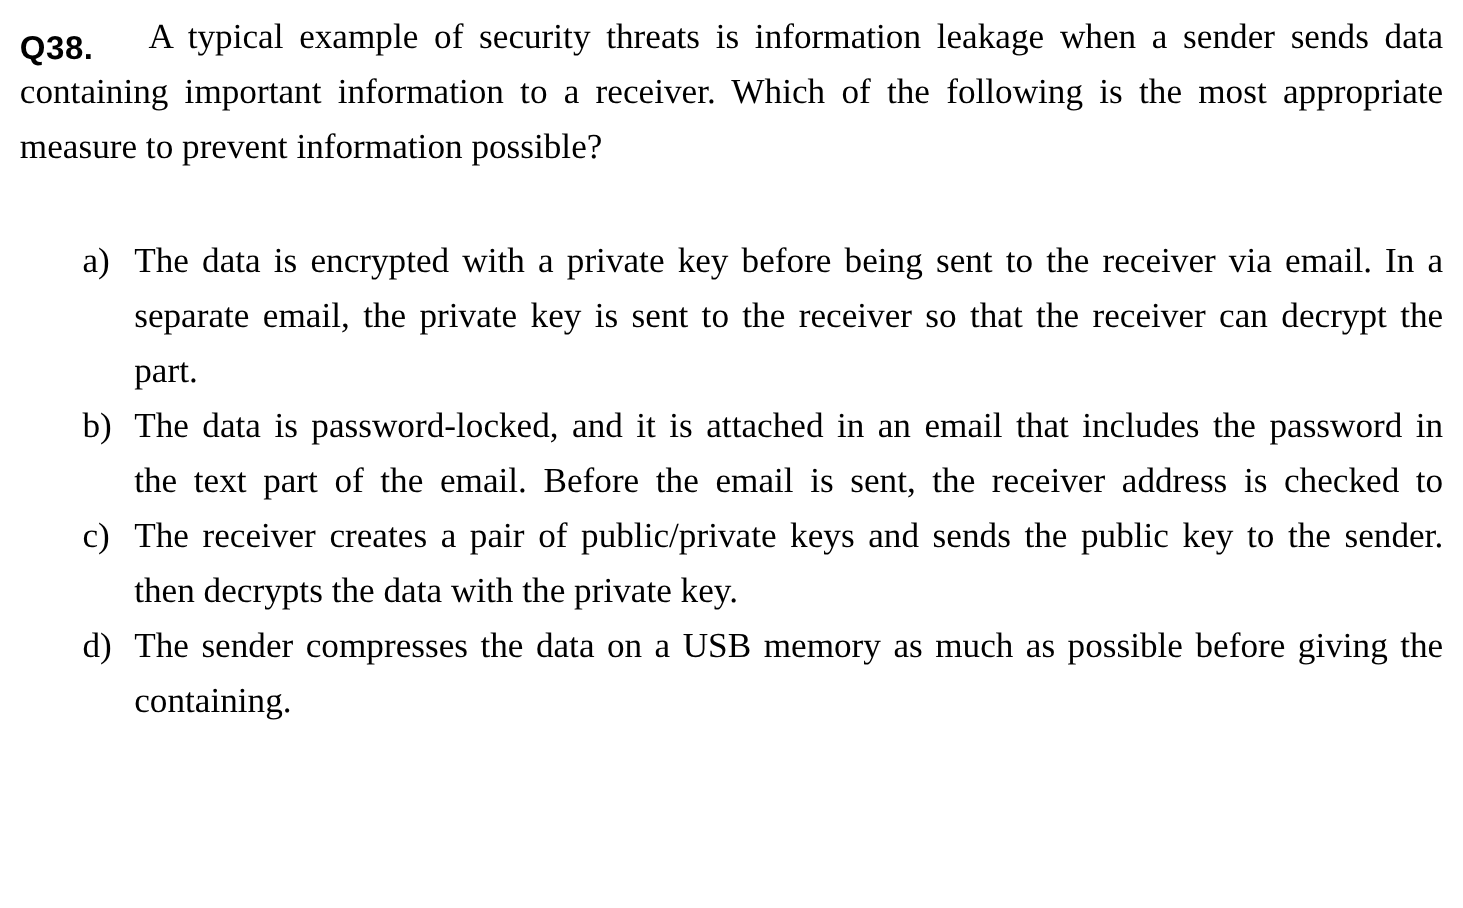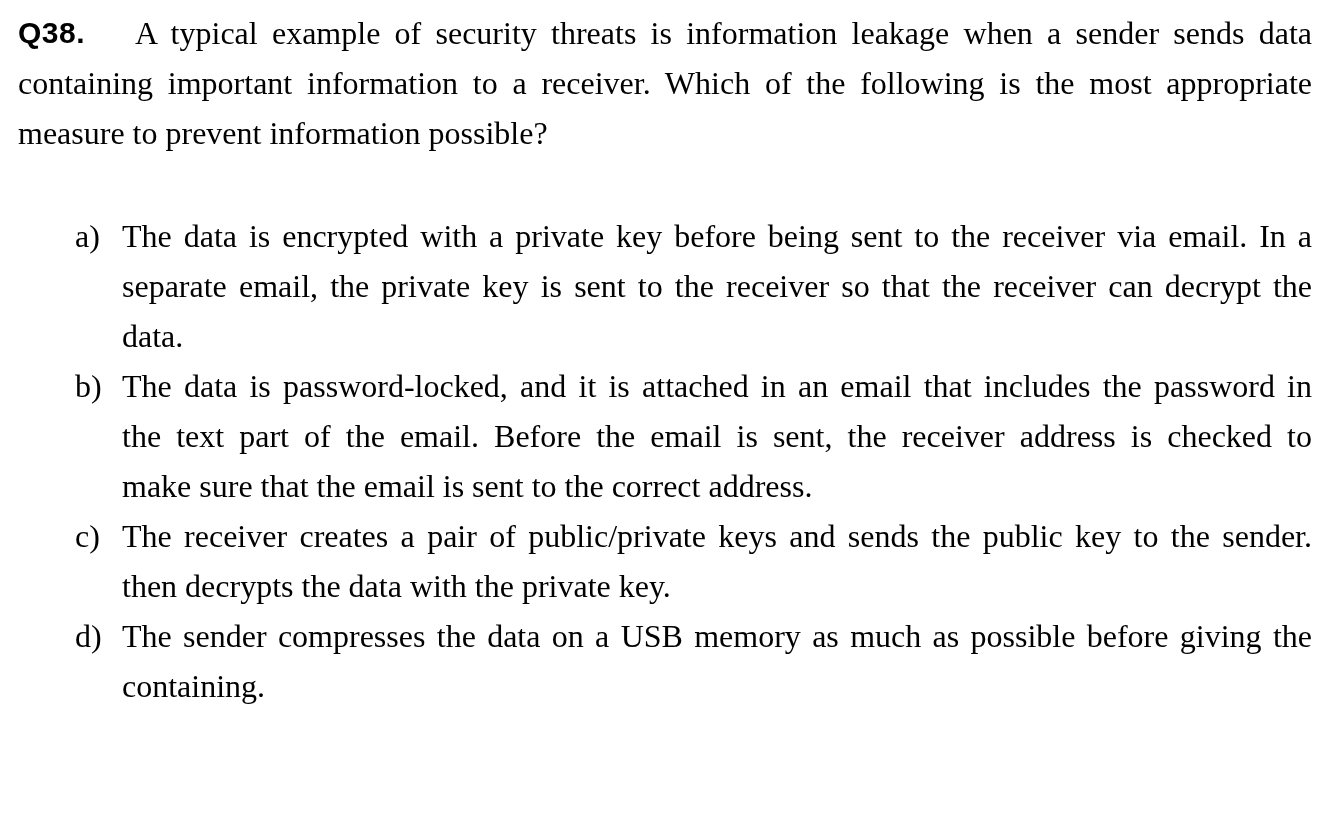--- a/index.html
+++ b/index.html
@@ -31,21 +31,21 @@
   .question .tline {
   }
   .question .tline.first {
     margin-left: 0;
     padding-left: 117px; 
     position: relative;
   }
   .qnum {
     position: absolute;
     left: 0;
-    top: 0;
+    top: 12px;
     font-family: "Liberation Sans", sans-serif;
     font-weight: bold;
     font-size: 30px;
     line-height: 50px;
     letter-spacing: 0.5px;
   }
   
   .options {
     margin-top: 53px;
   }
@@ -75,26 +75,25 @@
   <div class="question">
       <div class="tline first"><span class="qnum">Q38.</span>A typical example of security threats is information leakage when a sender sends data</div>
       <div class="tline">containing important information to a receiver. Which of the following is the most appropriate</div>
       <div class="tline parlast">measure to prevent information possible?</div>
     </div>
 
   <div class="options">
     <div class="option">
         <div class="tline first"><span class="omarker">a)</span>The data is encrypted with a private key before being sent to the receiver via email. In a</div>
         <div class="tline">separate email, the private key is sent to the receiver so that the receiver can decrypt the</div>
-        <div class="tline parlast">data.</div>
+        <div class="tline parlast">part.</div>
       </div>
     <div class="option">
         <div class="tline first"><span class="omarker">b)</span>The data is password-locked, and it is attached in an email that includes the password in</div>
         <div class="tline">the text part of the email. Before the email is sent, the receiver address is checked to</div>
-        <div class="tline parlast">make sure that the email is sent to the correct address.</div>
       </div>
     <div class="option">
         <div class="tline first"><span class="omarker">c)</span>The receiver creates a pair of public/private keys and sends the public key to the sender.</div>
         <div class="tline parlast">then decrypts the data with the private key.</div>
       </div>
     <div class="option">
         <div class="tline first"><span class="omarker">d)</span>The sender compresses the data on a USB memory as much as possible before giving the</div>
         <div class="tline parlast">containing.</div>
       </div>
   </div>

